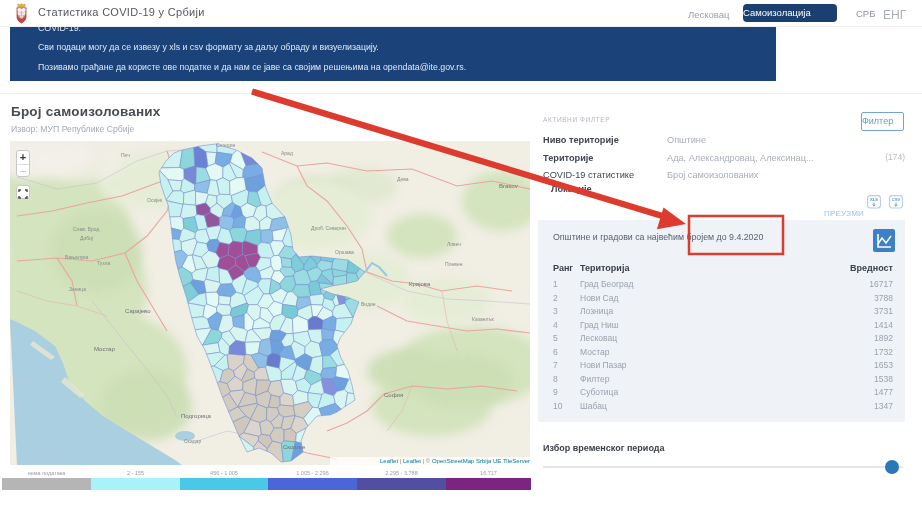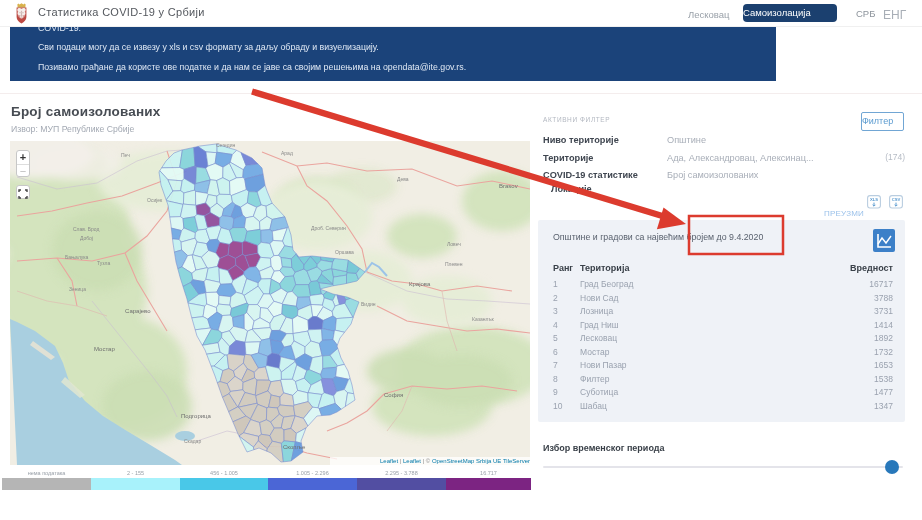--- a/index.html
+++ b/index.html
@@ -422,21 +422,21 @@
 
 <div class="abs" style="left:543px;top:116px;font-size:6.5px;letter-spacing:.6px;color:#b3b8c1">АКТИВНИ ФИЛТЕР</div>
 <div class="abs" style="left:861px;top:112px;width:43px;height:19px;border:1px solid #71a6d4;border-radius:2px;font-size:9px;color:#5b9bd0;line-height:17px">Филтер</div>
 
 <div class="abs" style="left:543px;top:135px;width:370px;font-size:9.2px">
   <div style="position:absolute;left:0;top:0;font-weight:bold;color:#3f4650">Ниво територије</div>
   <div style="position:absolute;left:124px;top:0;color:#a8aeb8">Општине</div>
   <div style="position:absolute;left:0;top:18px;font-weight:bold;color:#3f4650">Територије</div>
   <div style="position:absolute;left:124px;top:18px;color:#a8aeb8">Ада, Александровац, Алексинац...</div>
   <div style="position:absolute;right:8px;top:17px;color:#b6bcc5;font-size:8.5px">(174)</div>
-  <div style="position:absolute;left:0;top:35px;font-weight:bold;color:#3f4650">COVID-19 статистике</div>
+  <div style="position:absolute;left:0;top:35px;font-weight:normal;color:#3f4650">COVID-19 статистике</div>
   <div style="position:absolute;left:124px;top:35px;color:#a8aeb8">Број самоизолованих</div>
   <div style="position:absolute;left:8px;top:49px;font-weight:bold;color:#3f4650">Локације</div>
 </div>
 
 <div class="abs" style="left:824px;top:209px;font-size:8px;letter-spacing:.2px;color:#9cc2ea">ПРЕУЗМИ</div>
 <div class="abs" style="left:867px;top:195px"><svg width="14" height="15" viewBox="0 0 14 15">
 <rect x="0.6" y="0.6" width="12.8" height="12.4" rx="2.4" fill="#fff" stroke="#b9cde0" stroke-width="1.1"></rect>
 <text x="7" y="6.2" font-size="4.2" font-weight="bold" fill="#5b9bd0" text-anchor="middle" font-family="Liberation Sans">XLS</text>
 <path d="M7 7.6v3.4M5.6 9.8 7 11.2 8.4 9.8" stroke="#5b9bd0" stroke-width="1" fill="none"></path>
 </svg></div>

